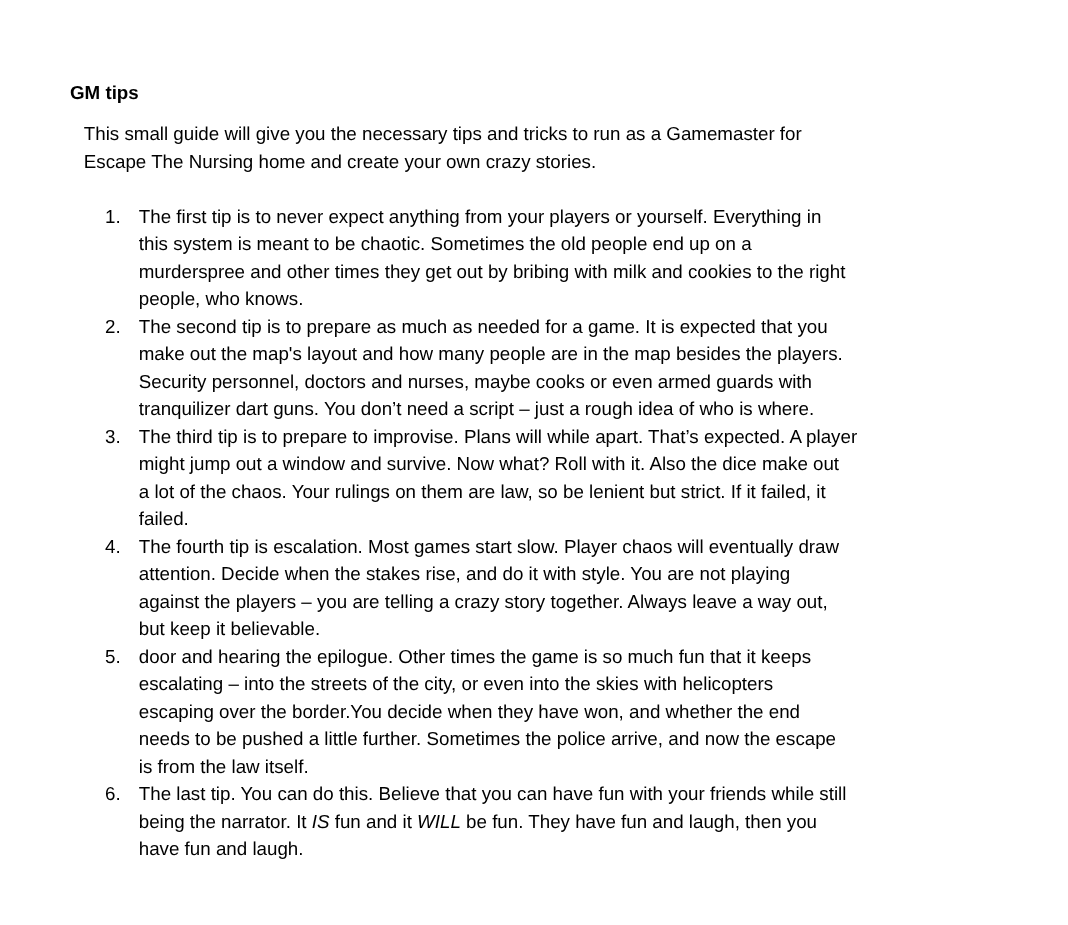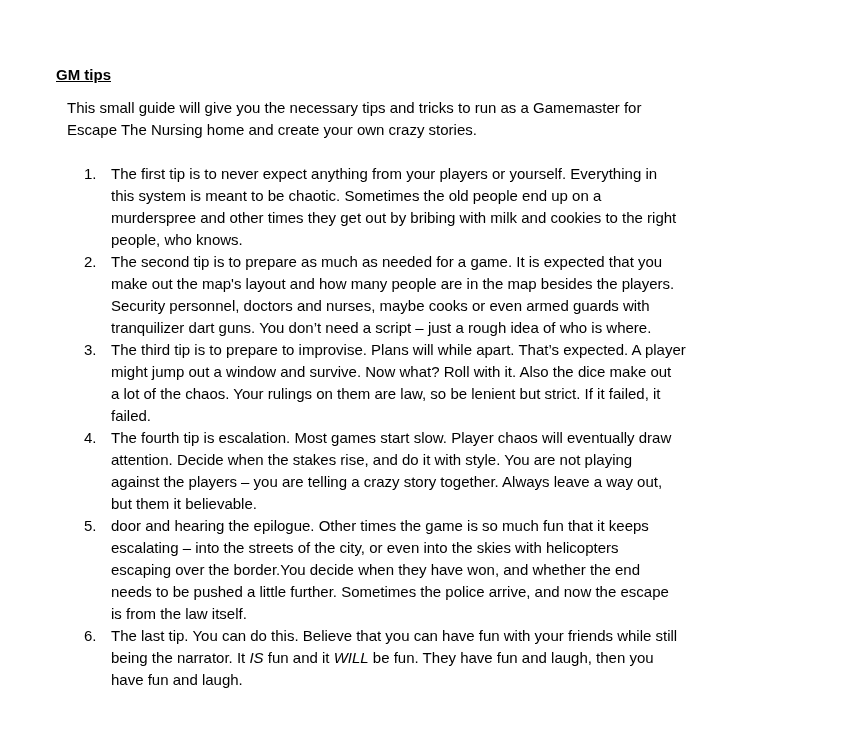--- a/index.html
+++ b/index.html
@@ -1,19 +1,19 @@
 <!DOCTYPE html>
 <html><head>
 <meta charset="utf-8">
 <style>
   html, body { margin:0; padding:0; background:#ffffff; }
   body { width:854px; height:740px; overflow:hidden; position:relative;
          font-family:"Liberation Sans", sans-serif; color:#000; font-size:15px; }
   .page { position:absolute; left:56px; top:64px; width:700px; }
-  .title { font-weight:bold; font-size:15px; line-height:22px;text-decoration:underline; }
+  .title { font-weight:bold; font-size:15px; line-height:22px; }
   .intro { line-height:22px; margin:11px; }
   .list { list-style:none; margin:22px 0 0 0; padding:0; }
   .item { position:relative; padding-left:55px; line-height:22px; width:645px; }
   .num { position:absolute; left:28px; top:0; }
   .line { display:block; white-space:nowrap; }
   i { font-style:italic; }
 </style>
 </head>
 <body>
 
@@ -44,21 +44,21 @@
       <span class="line">The third tip is to prepare to improvise. Plans will while apart. That’s expected. A player</span>
       <span class="line">might jump out a window and survive. Now what? Roll with it. Also the dice make out</span>
       <span class="line">a lot of the chaos. Your rulings on them are law, so be lenient but strict. If it failed, it</span>
       <span class="line">failed.</span>
     </li>
     <li class="item">
       <span class="num">4.</span>
       <span class="line">The fourth tip is escalation. Most games start slow. Player chaos will eventually draw</span>
       <span class="line">attention. Decide when the stakes rise, and do it with style. You are not playing</span>
       <span class="line">against the players – you are telling a crazy story together. Always leave a way out,</span>
-      <span class="line">but them it believable.</span>
+      <span class="line">but keep it believable.</span>
     </li>
     <li class="item">
       <span class="num">5.</span>
       <span class="line">door and hearing the epilogue. Other times the game is so much fun that it keeps</span>
       <span class="line">escalating – into the streets of the city, or even into the skies with helicopters</span>
       <span class="line">escaping over the border.You decide when they have won, and whether the end</span>
       <span class="line">needs to be pushed a little further. Sometimes the police arrive, and now the escape</span>
       <span class="line">is from the law itself.</span>
     </li>
     <li class="item">

